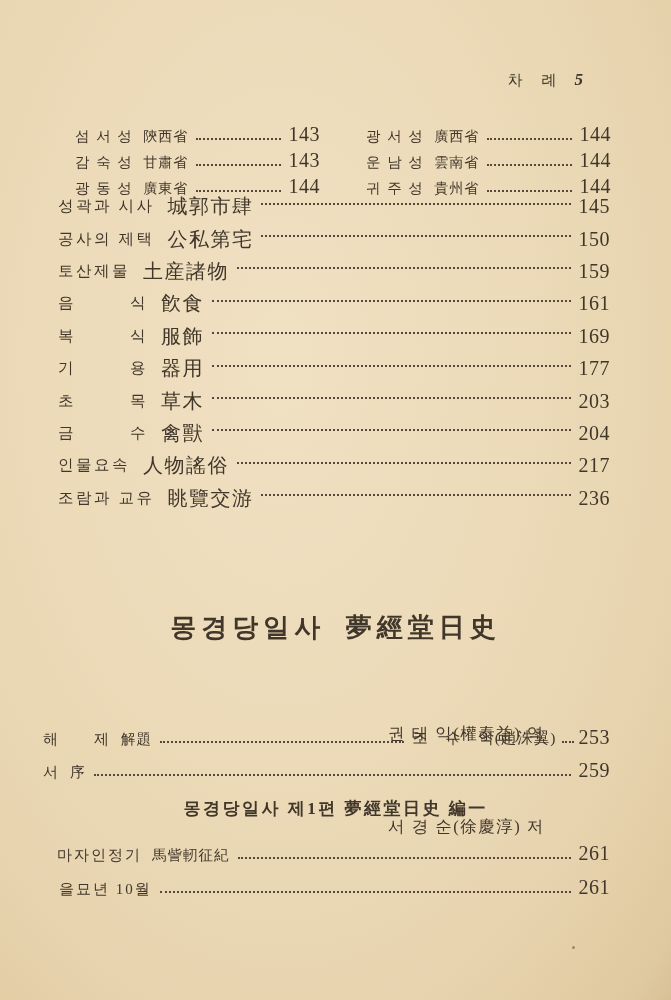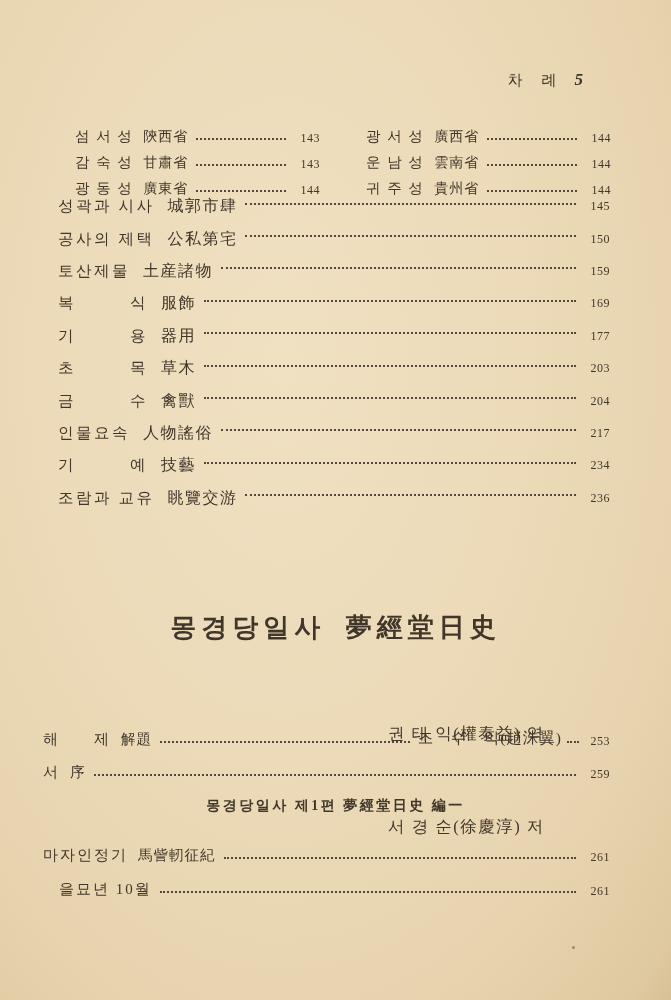--- a/index.html
+++ b/index.html
@@ -9,35 +9,35 @@
     color:#40362a;
     font-family:"Liberation Serif","DejaVu Serif",serif;
   }
   .hdr{position:absolute;top:70px;right:88px;display:flex;align-items:flex-end;gap:16px;font-size:15px;letter-spacing:2px;font-family:Liberation Serif, serif;}
   .hdr .pg5{font-style:italic;font-weight:bold;font-size:17px;letter-spacing:0;}
   .prov{position:absolute;top:102px;left:75px;right:60px;display:grid;grid-template-columns:1fr 1fr;column-gap:46px;margin-top:21px;}
   .prow{display:flex;align-items:flex-end;height:26px;padding-bottom:3px;box-sizing:border-box;}
   .prow .kr{font-size:14.5px;letter-spacing:1.5px;white-space:pre;}
   .prow .hj{font-size:14px;margin-left:10px;letter-spacing:1px;white-space:nowrap;}
   .lead{flex:1 1 auto;min-width:16px;height:0;border-bottom:2px dotted #55483a;margin:0 8px 6px 8px;}
-  .num{font-size:12px;min-width:26px;text-align:right;letter-spacing:0.5px;}
+  .num{font-size:20px;min-width:26px;text-align:right;letter-spacing:0.5px;}
   .toc{position:absolute;top:193px;left:58px;right:61px;}
   .trow{display:flex;align-items:center;height:32.4px;padding-bottom:5px;box-sizing:border-box;}
   .trow .kr{font-size:15.5px;letter-spacing:2.5px;white-space:pre;}
-  .trow .hj{font-size:16px;margin-left:13px;letter-spacing:1.5px;white-space:nowrap;font-family:Liberation Mono, monospace;}
+  .trow .hj{font-size:20px;margin-left:13px;letter-spacing:1.5px;white-space:nowrap;font-family:Liberation Mono, monospace;}
   .title{position:absolute;top:610px;left:0;right:0;text-align:center;font-weight:bold;font-size:26px;letter-spacing:5px;white-space:nowrap;}
   .title .hj{margin-left:9px;}
   .authors{position:absolute;top:656px;left:388px;font-size:16.5px;line-height:31px;letter-spacing:1.5px;white-space:pre;}
   .hrow{position:absolute;left:43px;right:61px;display:flex;align-items:flex-end;height:32px;padding-bottom:5px;box-sizing:border-box;}
   .hrow .kr{font-size:15px;letter-spacing:2px;white-space:pre;}
   .hrow .hj{font-size:14.5px;margin-left:10px;letter-spacing:1px;white-space:pre;text-align:center;}
   .hrow .name{font-size:15.5px;letter-spacing:1px;white-space:pre;}
   .shortlead{width:12px;height:0;border-bottom:2px dotted #55483a;margin:0 5px 6px 5px;}
-  .part{position:absolute;top:797px;left:0;right:0;text-align:center;font-weight:bold;font-size:14px;letter-spacing:2.5px;white-space:nowrap;}
-  .erow1{top:838px;}
+  .part{position:absolute;top:797px;left:0;right:0;text-align:center;font-weight:bold;font-size:17px;letter-spacing:2.5px;white-space:nowrap;}
+  .erow1{top:838px;margin-left:14px;}
   .erow2{top:872px;padding-left:16px;}
   .smudge{position:absolute;width:3px;height:3px;border-radius:50%;background:#6b5c48;opacity:.6;}
 </style>
 </head>
 <body>
 
 <div class="page">
 
   <div class="hdr">
     <span>차　례</span>
@@ -100,20 +100,26 @@
       <span class="lead"></span>
       <span class="num">150</span>
     </div>
     <div class="trow">
       <span class="kr">토산제물</span>
       <span class="hj">土産諸物</span>
       <span class="lead"></span>
       <span class="num">159</span>
     </div>
     <div class="trow">
+      <span class="kr">음　　　식</span>
+      <span class="hj">飮食</span>
+      <span class="lead"></span>
+      <span class="num">161</span>
+    </div>
+    <div class="trow">
       <span class="kr">복　　　식</span>
       <span class="hj">服飾</span>
       <span class="lead"></span>
       <span class="num">169</span>
     </div>
     <div class="trow">
       <span class="kr">기　　　용</span>
       <span class="hj">器用</span>
       <span class="lead"></span>
       <span class="num">177</span>
@@ -128,26 +134,20 @@
       <span class="kr">금　　　수</span>
       <span class="hj">禽獸</span>
       <span class="lead"></span>
       <span class="num">204</span>
     </div>
     <div class="trow">
       <span class="kr">인물요속</span>
       <span class="hj">人物謠俗</span>
       <span class="lead"></span>
       <span class="num">217</span>
-    </div>
-    <div class="trow">
-      <span class="kr">기　　　예</span>
-      <span class="hj">技藝</span>
-      <span class="lead"></span>
-      <span class="num">234</span>
     </div>
     <div class="trow">
       <span class="kr">조람과 교유</span>
       <span class="hj">眺覽交游</span>
       <span class="lead"></span>
       <span class="num">236</span>
     </div>
   </div>
 
   <div class="title">

